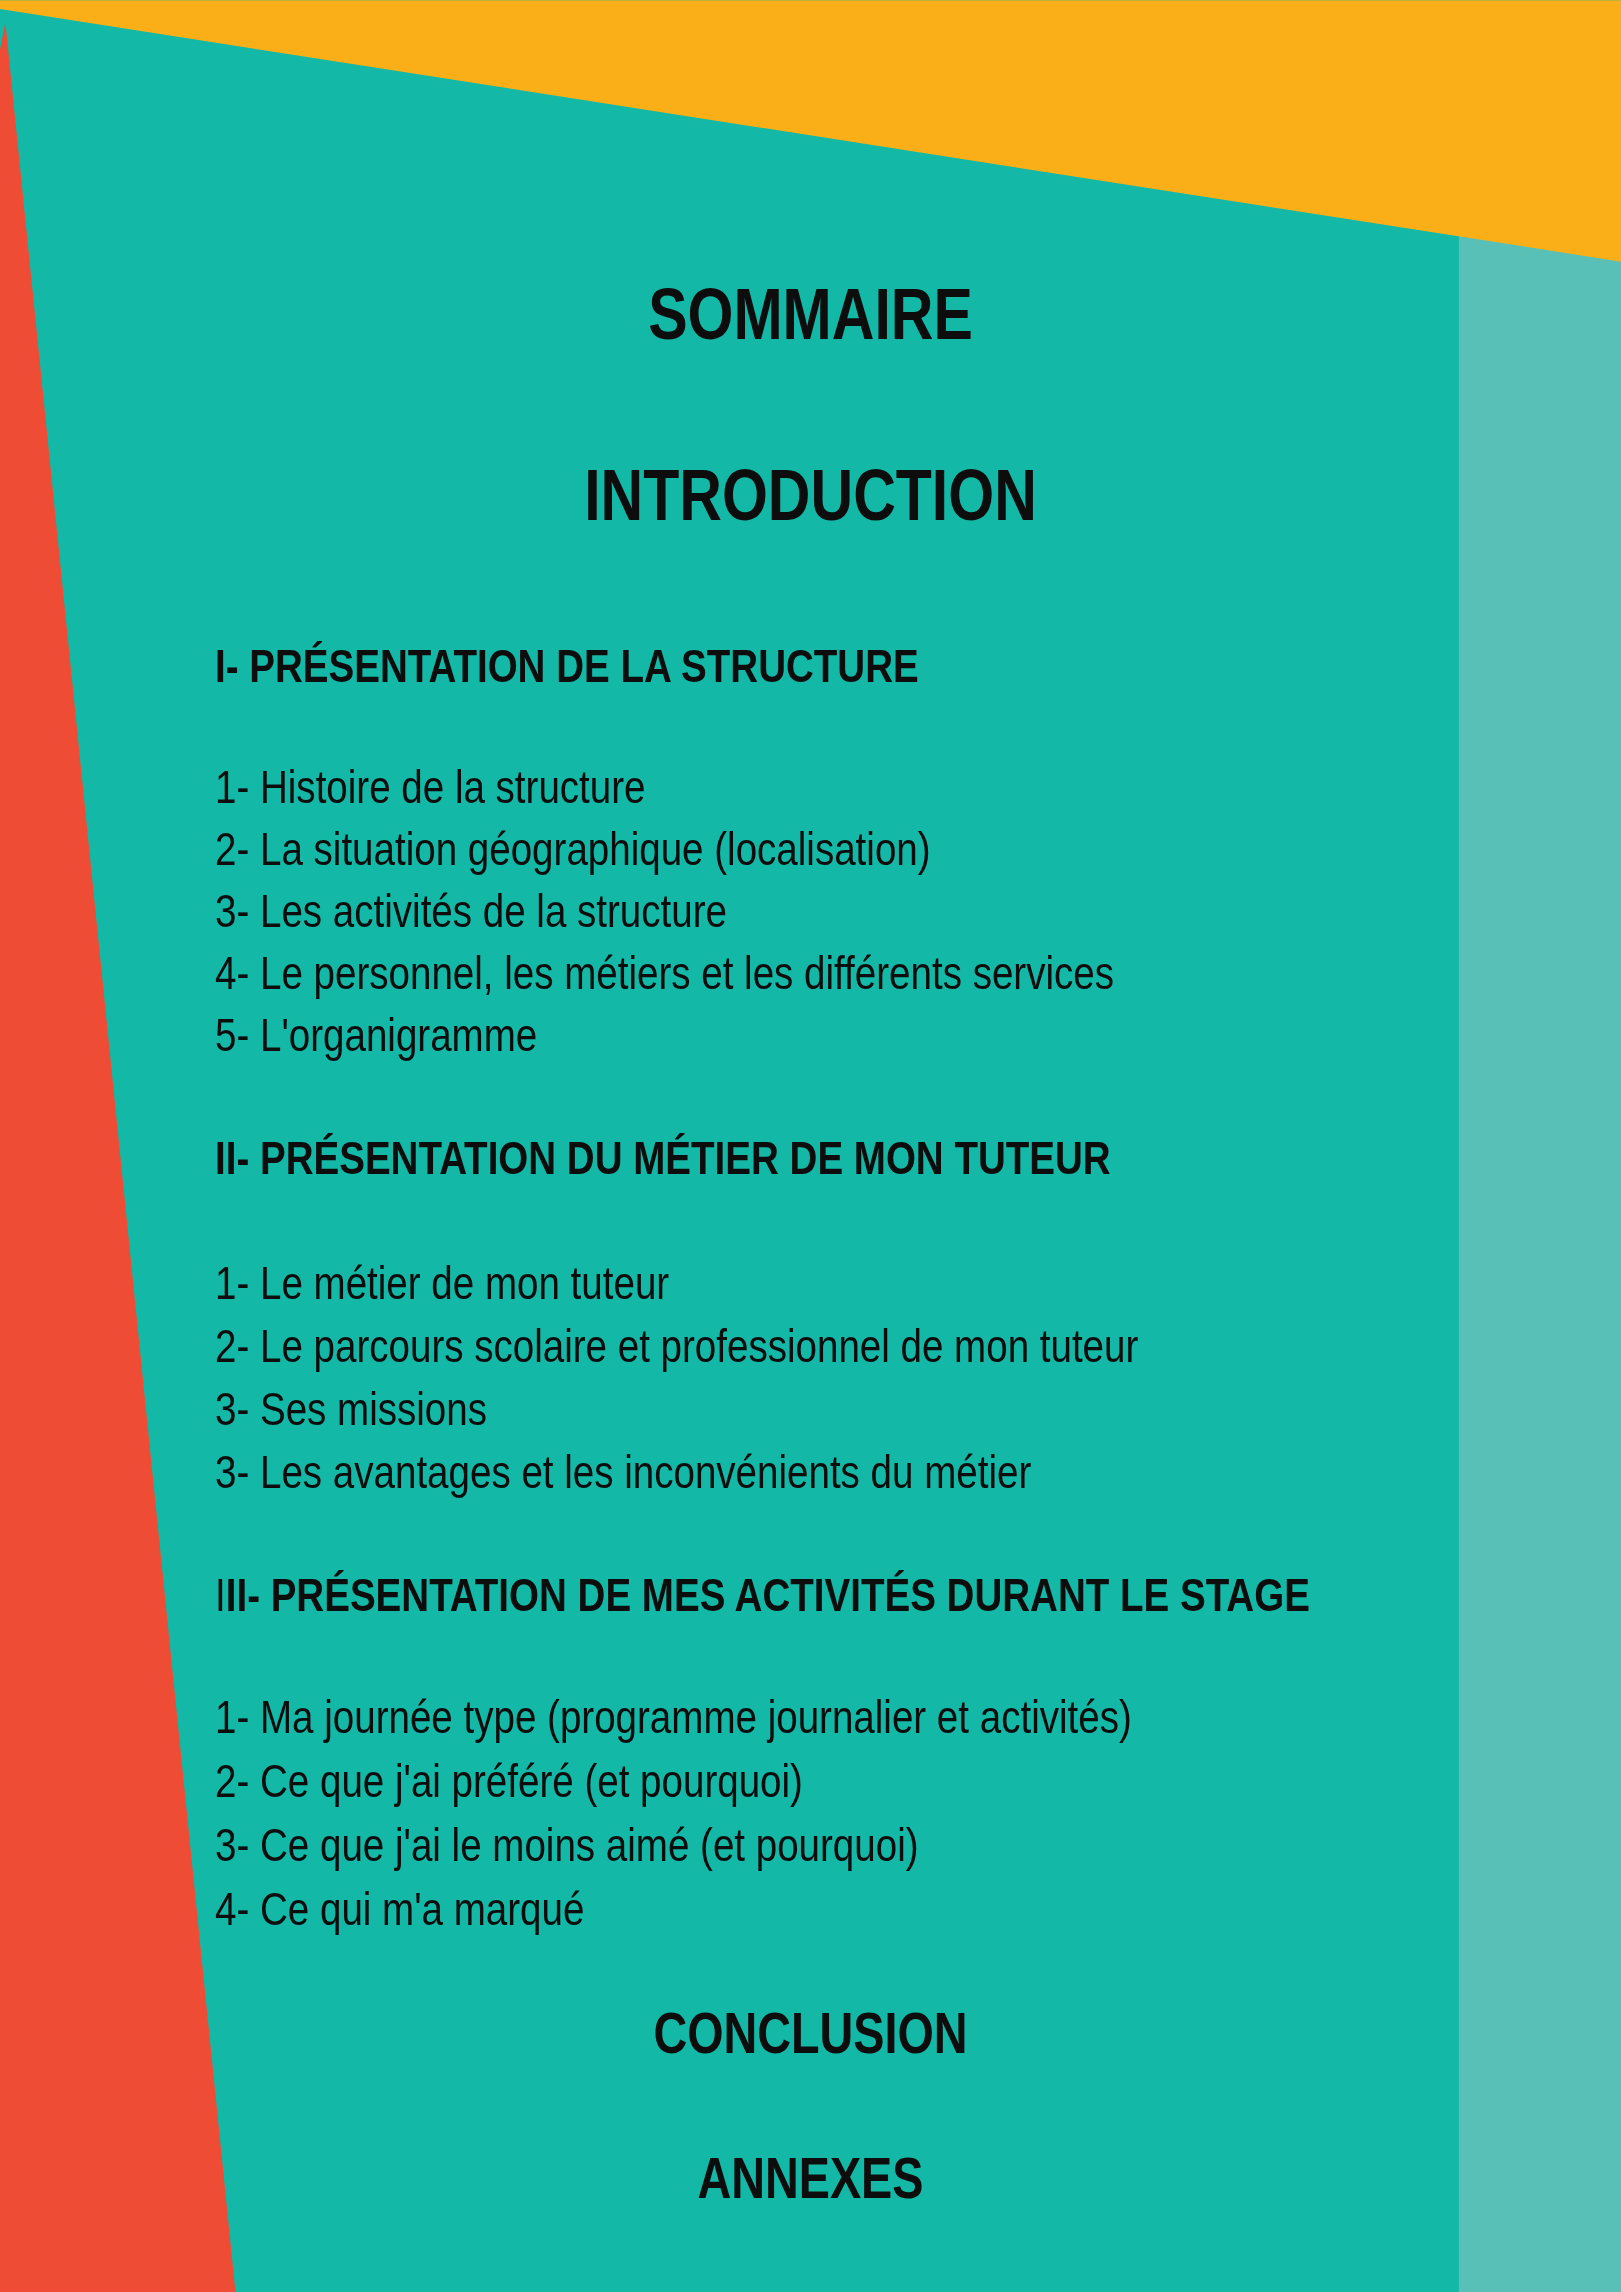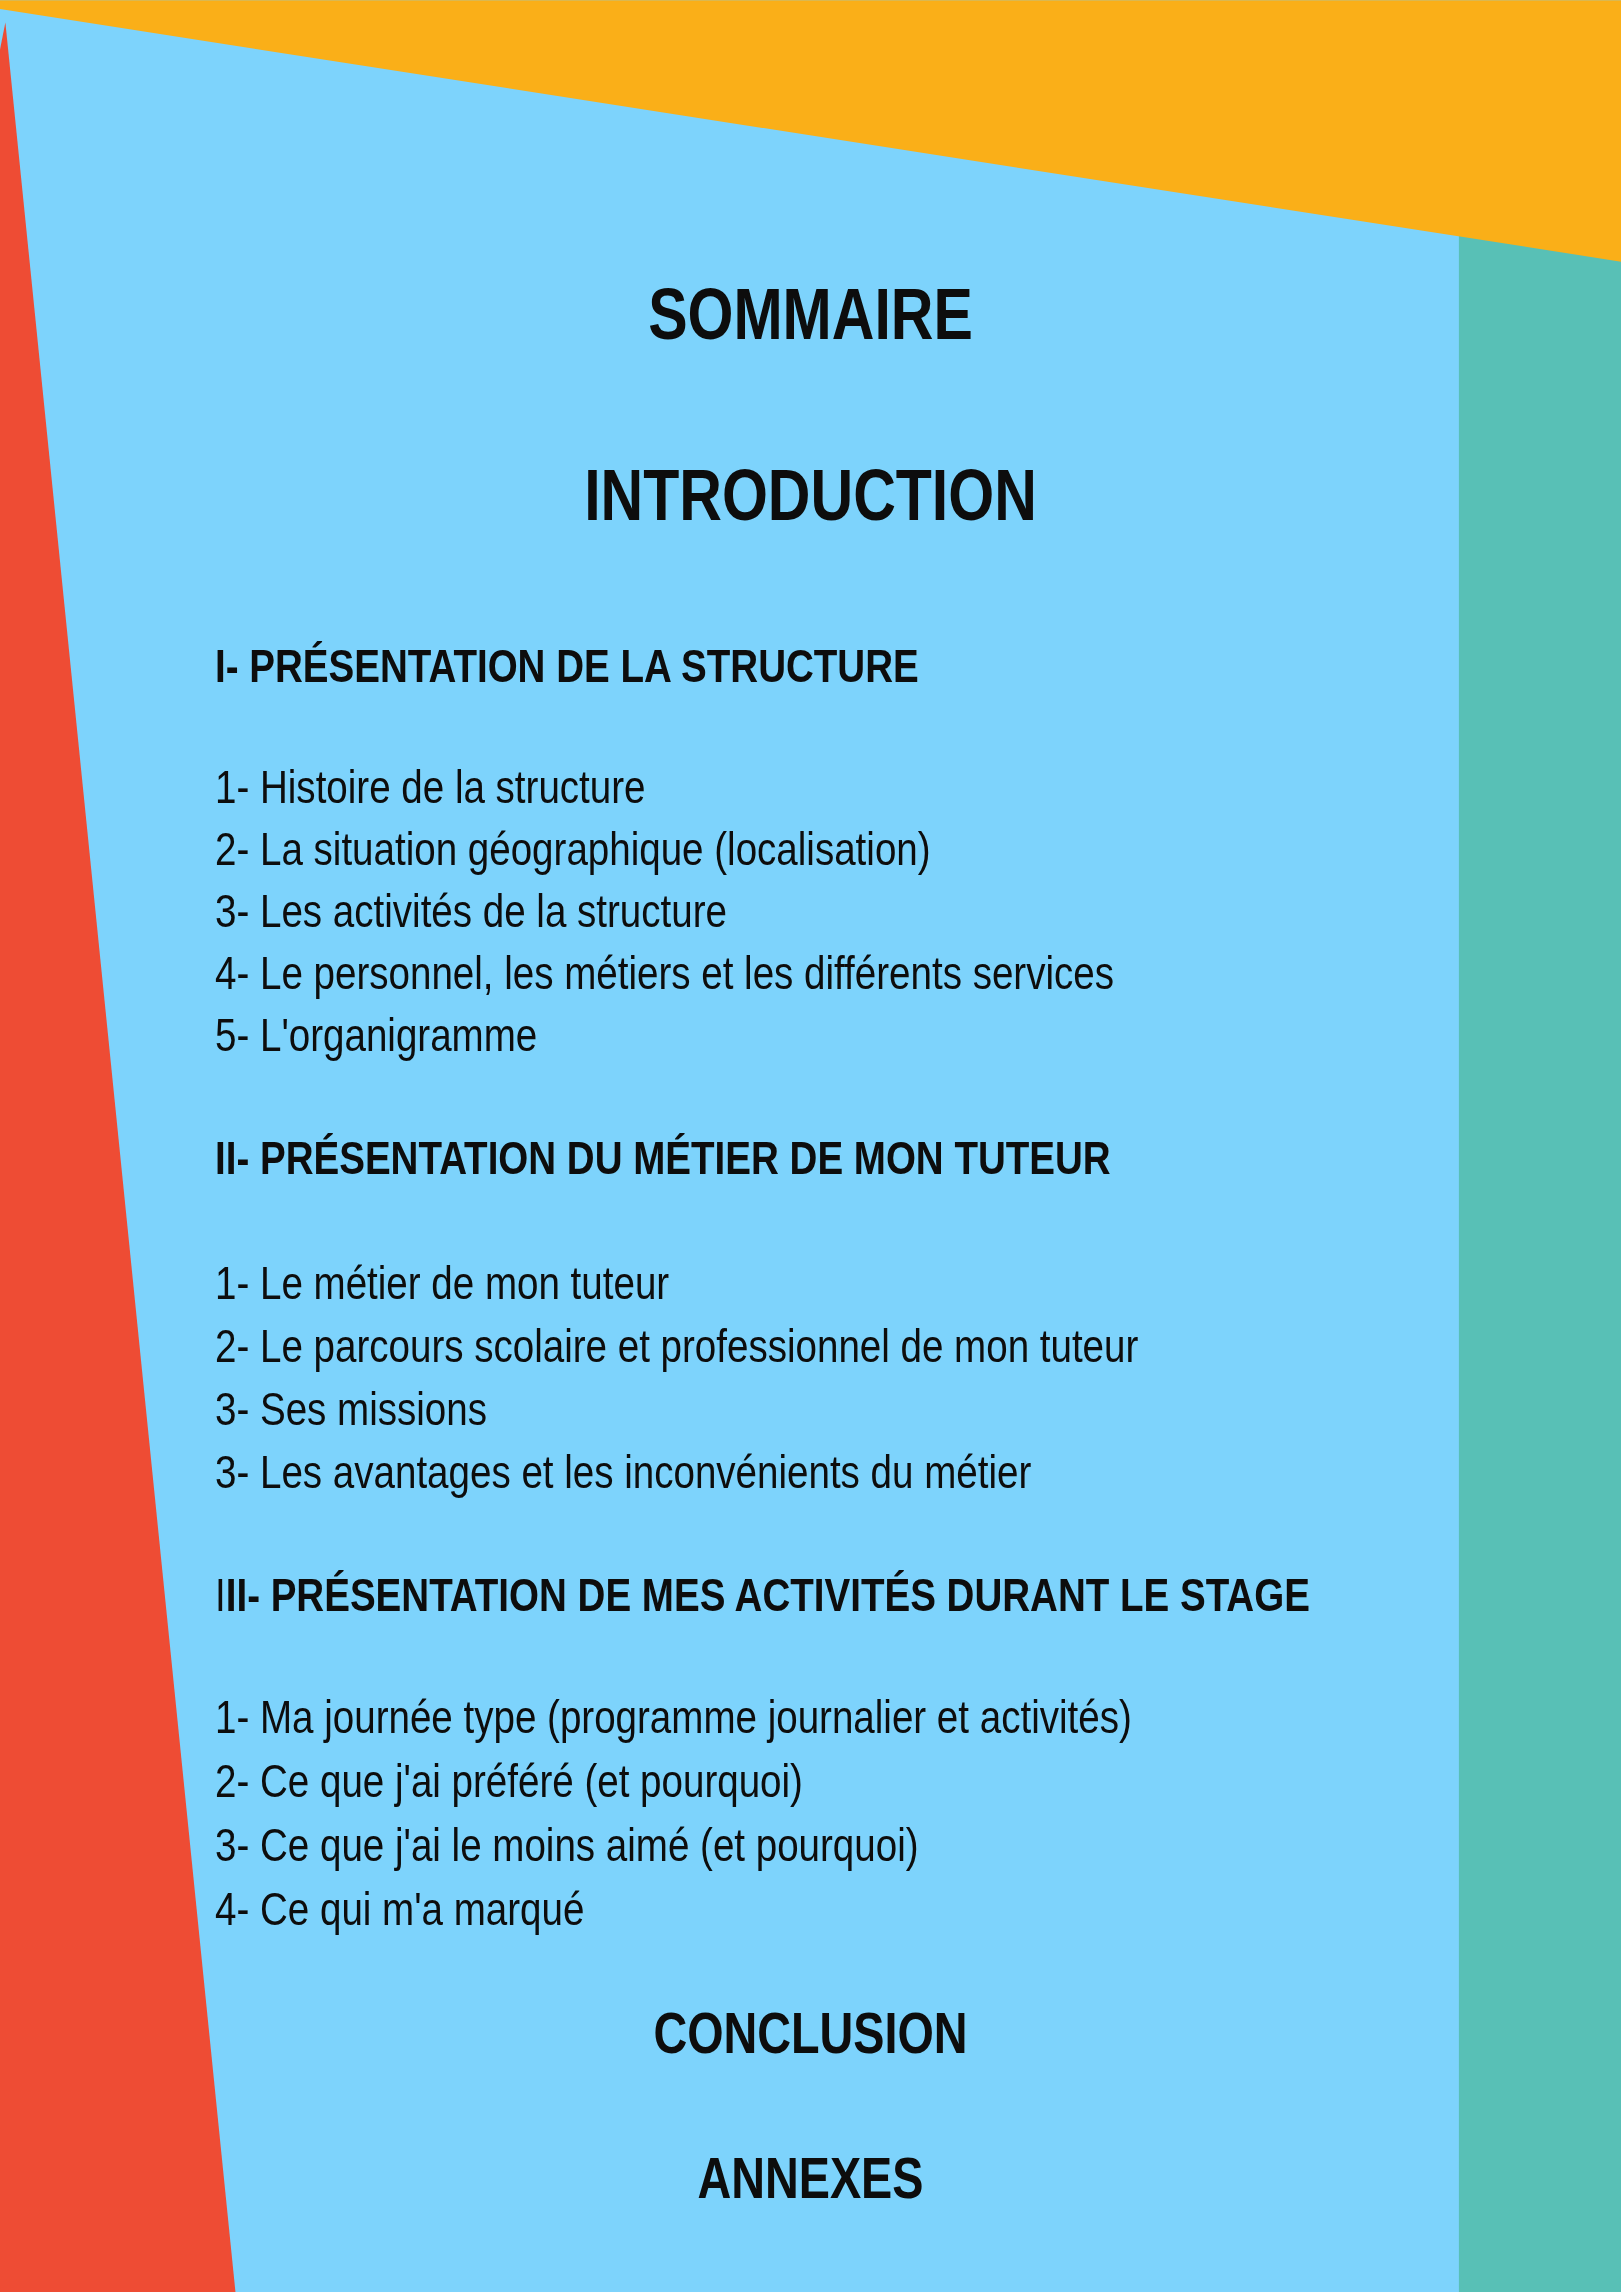--- a/index.html
+++ b/index.html
@@ -4,21 +4,21 @@
 <style>
   html, body {
     margin: 0;
     padding: 0;
     background: #ffffff;
   }
   .page {
     position: relative;
     width: 1621px;
     height: 2293px;
-    background: #7dd3fc;
+    background: #14b8a6;
     overflow: hidden;
     font-family: "Liberation Sans", sans-serif;
     color: #0d0d0d;
   }
   .decor {
     position: absolute;
     top: 0;
     left: 0;
     width: 1621px;
     height: 2293px;

